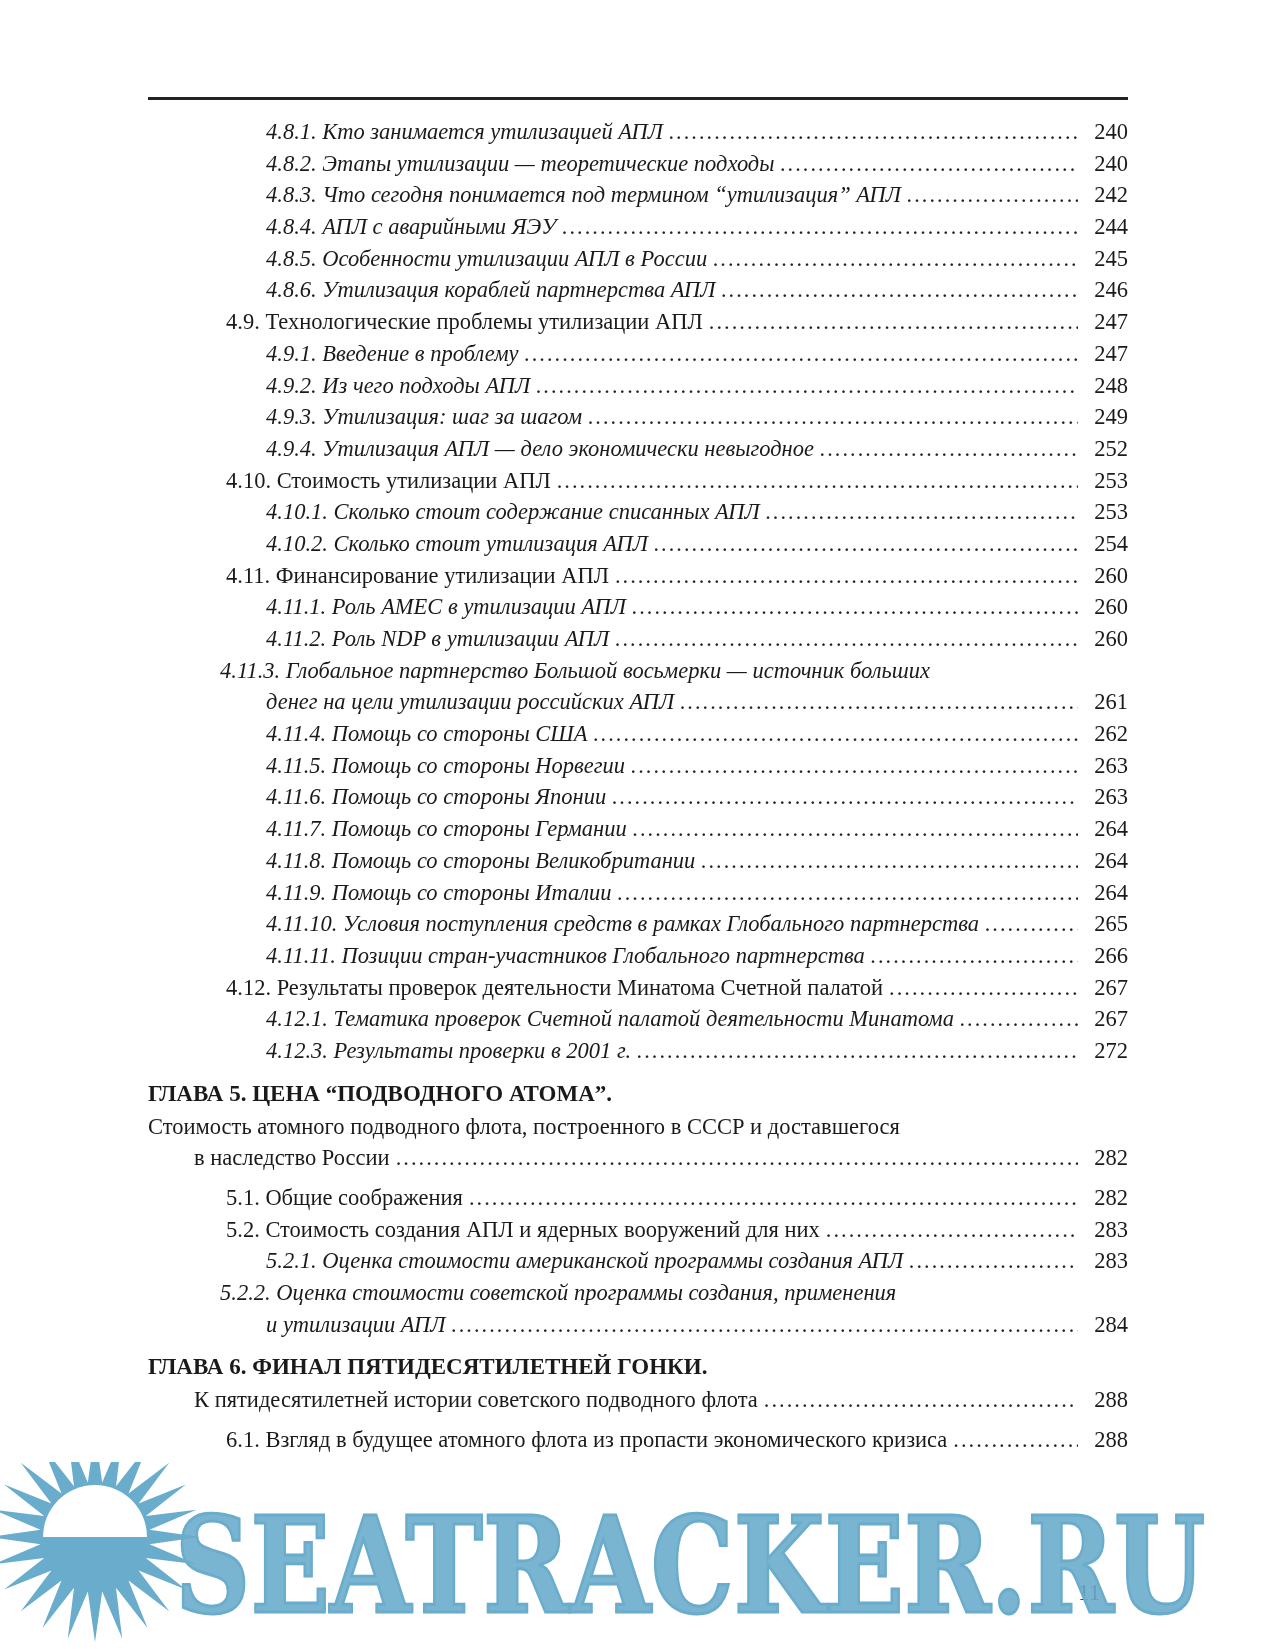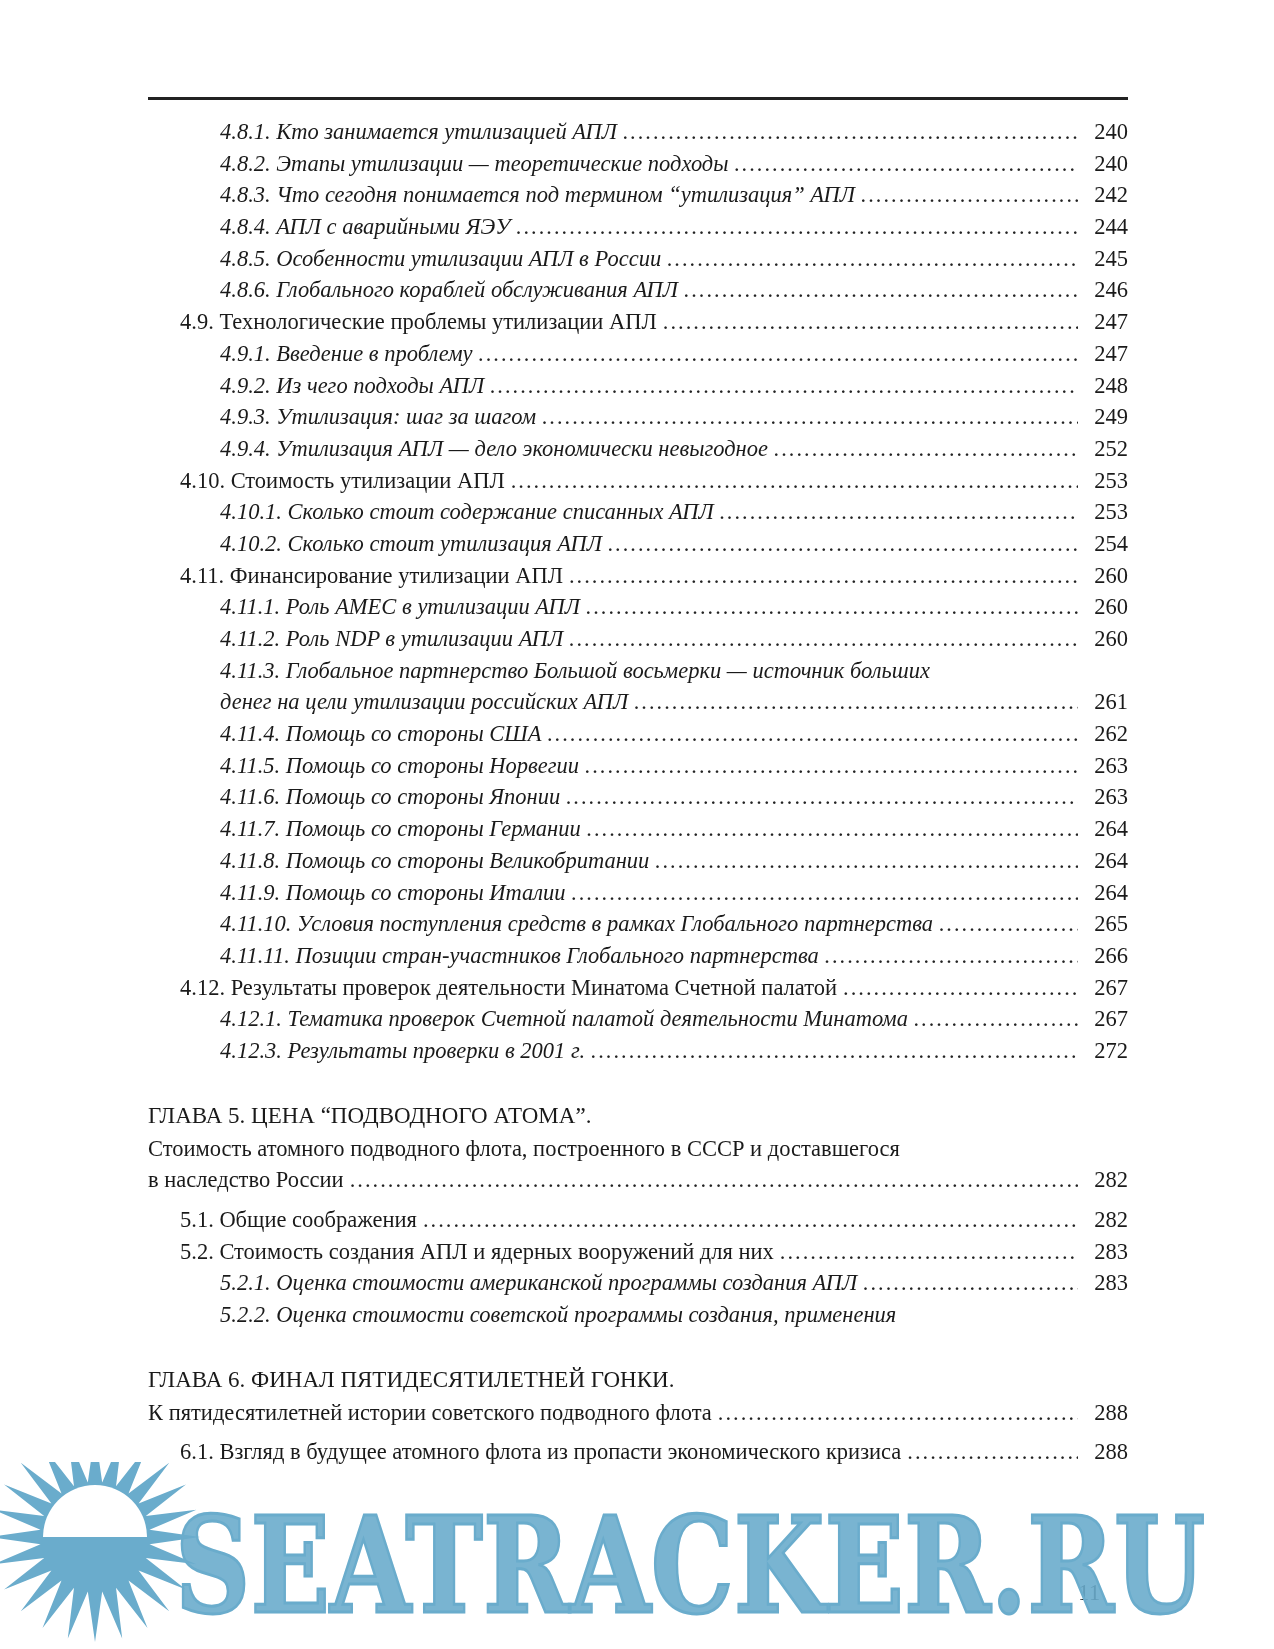--- a/index.html
+++ b/index.html
@@ -2,31 +2,31 @@
 <html><head>
 <meta charset="utf-8">
 <style>
   html, body { margin: 0; padding: 0; }
   body {
     width: 1274px; height: 1649px; background: #ffffff; position: relative; overflow: hidden;
     font-family: "Liberation Serif", "DejaVu Serif", serif; color: #1a1a1a;
   }
   .rule { position: absolute; left: 148px; top: 97px; width: 980px; height: 3px; background: #222; }
   .toc { position: absolute; left: 148px; top: 116px; width: 980px; }
-  .row { display: flex; align-items: baseline; height: 31.7px; font-size: 22.5px; line-height: 31.7px; white-space: nowrap; }
+  .row { display: flex; align-items: baseline; height: 31.7px; font-size: 22.5px; line-height: 31.7px; white-space: nowrap; margin-left: 46px; }
   .row .t { flex: 0 0 auto; }
   .row .dots { flex: 1 1 auto; overflow: hidden; margin: 0 6px; letter-spacing: 2px; color: #222; }
   .row .dots::before { content: "........................................................................................................................................................................................................"; }
   .row .p { flex: 0 0 auto; width: 44px; text-align: right; font-style: normal; }
   .lvl1 { padding-left: 32px; }
   .lvl2 { padding-left: 72px; font-style: italic; }
   .lvl0 { padding-left: 0; }
   .cont { padding-left: 72px; font-style: italic; }
   .wrapline { height: 31.7px; font-size: 22.5px; line-height: 31.7px; white-space: nowrap; }
-  .chapter { font-weight: normal; font-size: 23px; height: 34px; line-height: 34px; margin-top: 22px; }
+  .chapter { font-weight: bold; font-size: 23px; height: 34px; line-height: 34px; }
   .gap { height: 8px; }
   .pagenum { position: absolute; left: 1078px; top: 1580px; font-size: 23px; }
   .watermark { position: absolute; left: 0; top: 1462px; width: 1274px; height: 187px; pointer-events: none; }
 </style>
 </head>
 <body>
 
 <div class="rule"></div>
 
 <div class="toc" id="toc">
@@ -49,21 +49,21 @@
       <span class="t">4.8.4. АПЛ с аварийными ЯЭУ</span>
       <span class="dots"></span>
       <span class="p">244</span>
     </div>
     <div class="row lvl2">
       <span class="t">4.8.5. Особенности утилизации АПЛ в России</span>
       <span class="dots"></span>
       <span class="p">245</span>
     </div>
     <div class="row lvl2">
-      <span class="t">4.8.6. Глобального кораблей обслуживания АПЛ</span>
+      <span class="t">4.8.6. Утилизация кораблей партнерства АПЛ</span>
       <span class="dots"></span>
       <span class="p">246</span>
     </div>
     <div class="row lvl1">
       <span class="t">4.9. Технологические проблемы утилизации АПЛ</span>
       <span class="dots"></span>
       <span class="p">247</span>
     </div>
     <div class="row lvl2">
       <span class="t">4.9.1. Введение в проблему</span>
@@ -194,20 +194,25 @@
       <span class="t">5.2. Стоимость создания АПЛ и ядерных вооружений для них</span>
       <span class="dots"></span>
       <span class="p">283</span>
     </div>
     <div class="row lvl2">
       <span class="t">5.2.1. Оценка стоимости американской программы создания АПЛ</span>
       <span class="dots"></span>
       <span class="p">283</span>
     </div>
     <div class="wrapline cont">5.2.2. Оценка стоимости советской программы создания, применения</div>
+    <div class="row cont">
+      <span class="t">и утилизации АПЛ</span>
+      <span class="dots"></span>
+      <span class="p">284</span>
+    </div>
     <div style="height: 10px;"></div>
     <div class="chapter">ГЛАВА 6. ФИНАЛ ПЯТИДЕСЯТИЛЕТНЕЙ ГОНКИ.</div>
     <div class="row lvl0">
       <span class="t">К пятидесятилетней истории советского подводного флота</span>
       <span class="dots"></span>
       <span class="p">288</span>
     </div>
     <div class="gap"></div>
     <div class="row lvl1">
       <span class="t">6.1. Взгляд в будущее атомного флота из пропасти экономического кризиса</span>

